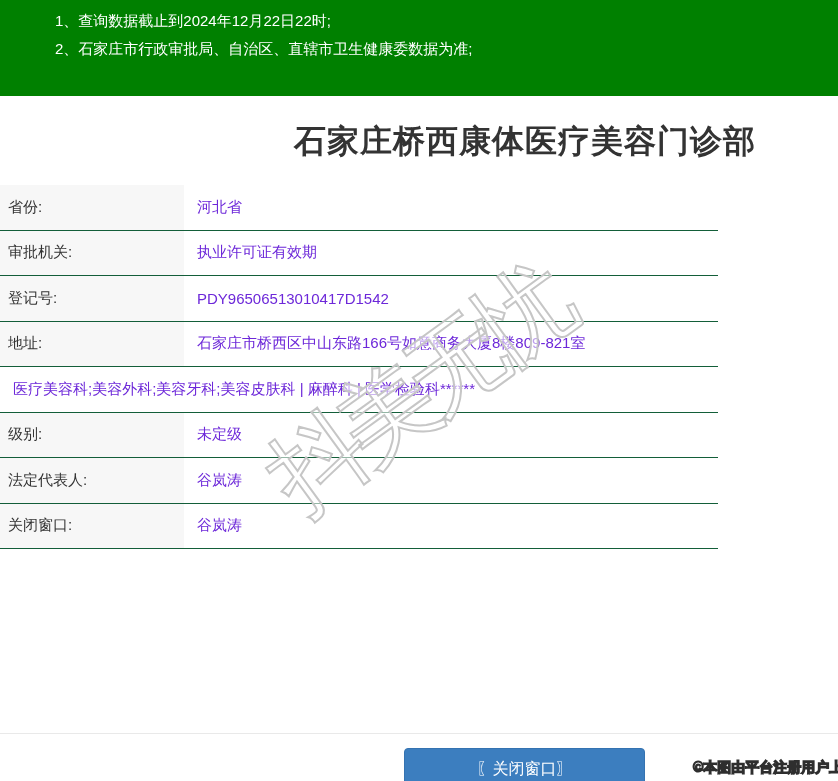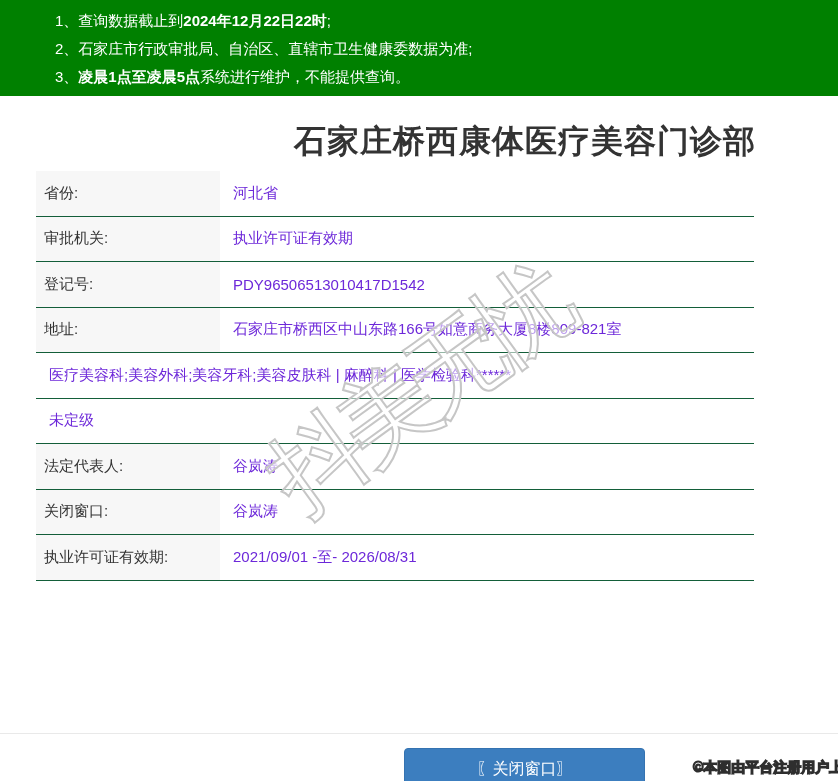--- a/index.html
+++ b/index.html
@@ -20,43 +20,42 @@
     height: 96px;
     background: #008000;
     color: #ffffff;
     padding: 7px 0 0 55px;
     font-size: 15px;
   }
   .notice-line {
     line-height: 28px;
     white-space: nowrap;
   }
-  .notice-line .seg-bold { font-weight: bold; }
+  .notice-line .seg-bold { font-weight: normal; }
 
   
   .page-title {
     position: absolute;
     top: 120px;
     left: 0;
     width: 1050px;
     text-align: center;
     font-size: 32px;
     font-weight: bold;
     letter-spacing: 1px;
     color: #333;
   }
 
   
   .info-table {
     position: absolute;
-    top: 171px;
+    top: 185px;
     left: 0;
     width: 718px;
     z-index: 1;
-    margin-left: 36px;
   }
   .info-row {
     display: flex;
     align-items: stretch;
     height: 44.5px;
     border-bottom: 1.5px solid #135e39;
     font-size: 15px;
   }
   .info-row .cell-label {
     box-sizing: border-box;
@@ -127,21 +126,20 @@
     -webkit-text-stroke: 1.3px #2e2e2e;
     z-index: 7;
   }
 </style>
 </head>
 <body>
 
 <div class="notice">
   <div class="notice-line"><span>1、</span><span>查询数据截止到</span><span class="seg-bold">2024年12月22日22时</span><span>;</span></div>
   <div class="notice-line"><span>2、</span><span>石家庄市行政审批局、自治区、直辖市卫生健康委数据为准;</span><span class="seg-bold"></span><span></span></div>
-  <div class="notice-line"><span>3、</span><span></span><span class="seg-bold">凌晨1点至凌晨5点</span><span>系统进行维护，不能提供查询。</span></div>
 </div>
 
 <div class="page-title">石家庄桥西康体医疗美容门诊部</div>
 
 <div class="info-table">
   <div class="info-row">
     <div class="cell-label">省份:</div>
     <div class="cell-value">河北省</div>
   </div>
   <div class="info-row">
@@ -153,33 +151,30 @@
     <div class="cell-value">PDY96506513010417D1542</div>
   </div>
   <div class="info-row">
     <div class="cell-label">地址:</div>
     <div class="cell-value">石家庄市桥西区中山东路166号如意商务大厦8楼809-821室</div>
   </div>
   <div class="info-row">
     <div class="cell-value">医疗美容科;美容外科;美容牙科;美容皮肤科 | 麻醉科 | 医学检验科******</div>
   </div>
   <div class="info-row">
+    <div class="cell-label">级别:</div>
     <div class="cell-value">未定级</div>
   </div>
   <div class="info-row">
     <div class="cell-label">法定代表人:</div>
     <div class="cell-value">谷岚涛</div>
   </div>
   <div class="info-row">
     <div class="cell-label">关闭窗口:</div>
     <div class="cell-value">谷岚涛</div>
   </div>
-  <div class="info-row">
-    <div class="cell-label">执业许可证有效期:</div>
-    <div class="cell-value">2021/09/01 -至- 2026/08/31</div>
-  </div>
 </div>
 
 <div class="watermark">抖美无忧</div>
 
 <div class="footer-divider"></div>
 <button class="close-btn">〖关闭窗口〗</button>
 <div class="copyright-stamp">©本图由平台注册用户上传</div>
 
 </body></html>

